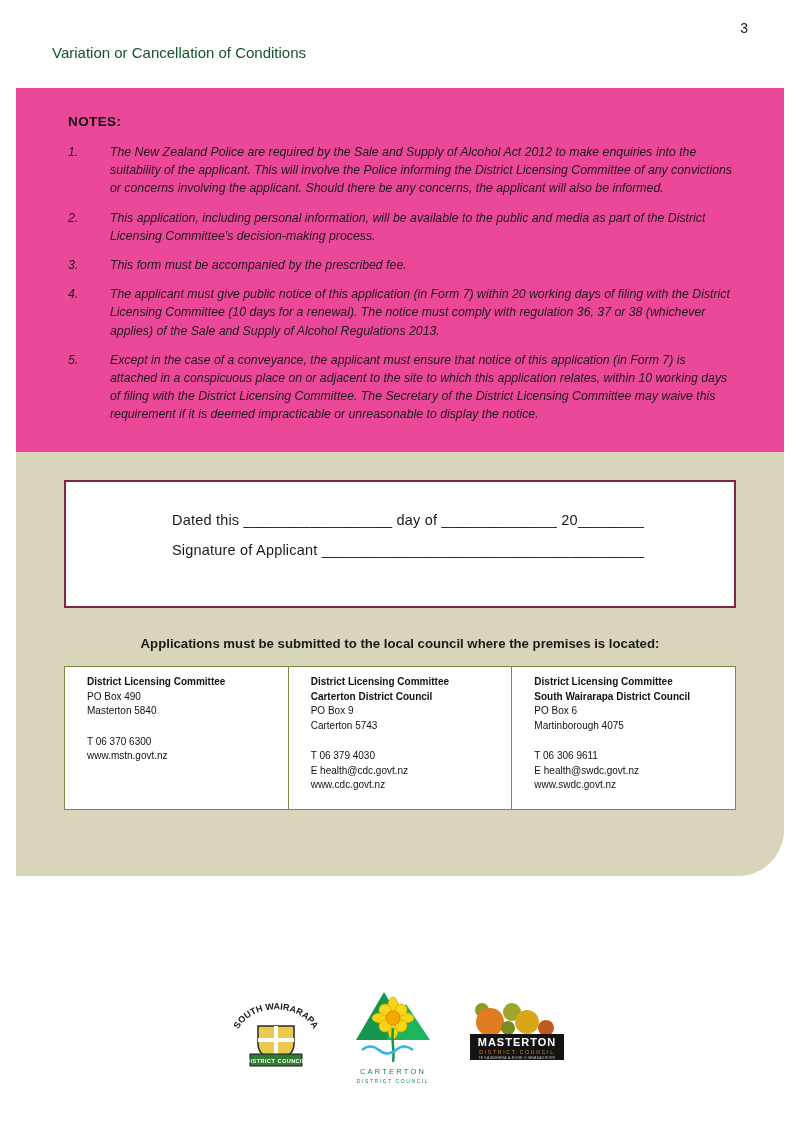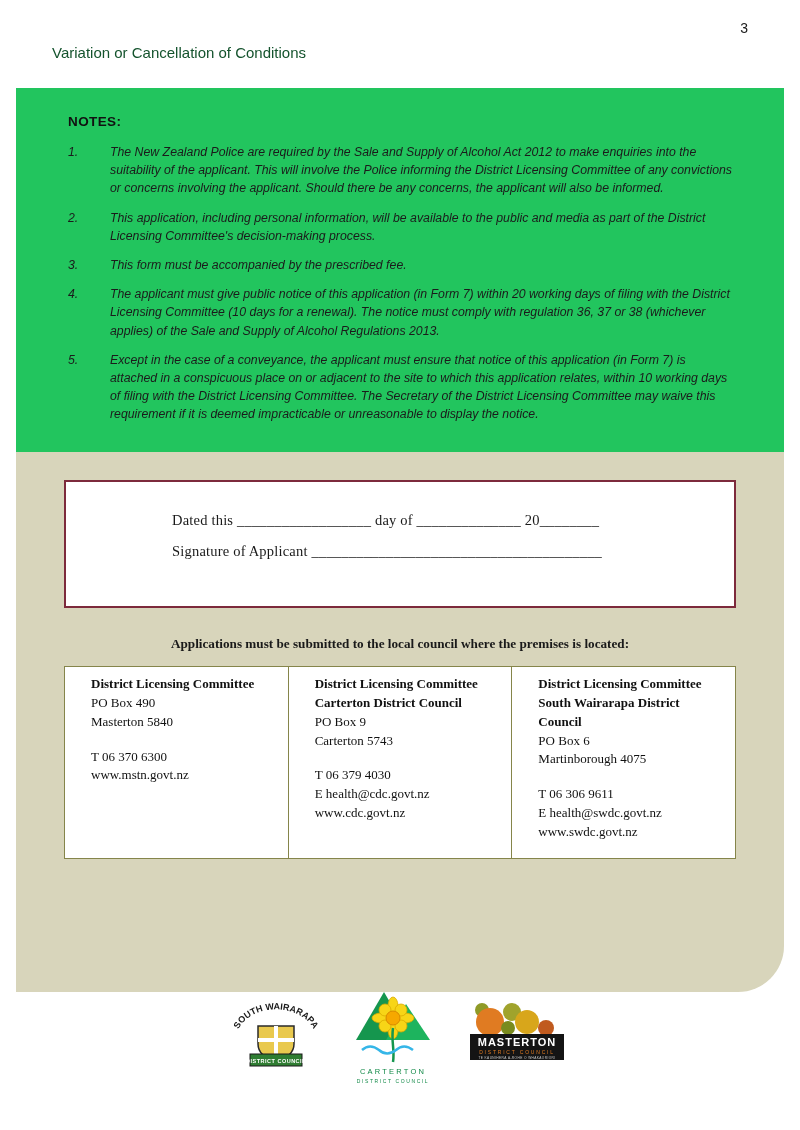--- a/index.html
+++ b/index.html
@@ -3,41 +3,41 @@
 <meta charset="utf-8">
 <style>
   html, body { margin: 0; padding: 0; }
   body { font-family: "Liberation Sans", sans-serif; background: #ffffff; }
   .page { position: relative; width: 800px; height: 1130px; background: #ffffff; overflow: hidden; color: #1f1f1f; }
 
   .page-number { position: absolute; top: 20px; right: 52px; font-size: 14px; color: #1a1a1a; }
   .doc-title { position: absolute; top: 44px; left: 52px; font-size: 15px; color: #14532d; }
 
   .notes-box { position: absolute; left: 16px; top: 88px; width: 768px; height: 364px;
-               background: #22c55e; padding: 26px 48px 0 52px; box-sizing: border-box; }
+               background: #ec4899; padding: 26px 48px 0 52px; box-sizing: border-box; }
   .notes-heading { font-weight: bold; font-size: 13.5px; letter-spacing: 0.4px; margin-bottom: 14px; color: #111; }
   .note-item { display: flex; margin-bottom: 11px; font-style: italic; font-size: 12.3px; line-height: 1.48; color: #1b1b1b; }
   .note-num { flex: 0 0 42px; }
   .note-text { flex: 1; }
 
-  .panel { position: absolute; left: 16px; top: 452px; width: 768px; height: 540px;
-           background: #d8d5bb; border-radius: 0 0 46px 0; font-family: Liberation Serif, serif; }
+  .panel { position: absolute; left: 16px; top: 452px; width: 768px; height: 424px;
+           background: #d8d5bb; border-radius: 0 0 46px 0; }
 
   .sig-box { position: absolute; left: 48px; top: 28px; width: 672px; height: 128px;
              background: #ffffff; border: 2px solid #7d2a3c; box-sizing: border-box;
              padding: 30px 0 0 106px; font-size: 14.5px; color: #1a1a1a; }
   .sig-line { margin-bottom: 14px; letter-spacing: 0.2px; }
 
   .submit-heading { position: absolute; top: 184px; left: 0; width: 100%; text-align: center;
                     font-weight: bold; font-size: 13.2px; color: #1a1a1a; }
 
   .council-table { position: absolute; left: 48px; top: 214px; width: 672px; display: flex;
                    border: 1px solid #85854a; background: #ffffff; box-sizing: border-box; }
-  .council-cell { flex: 1; border-right: 1px solid #85854a; padding: 8px 10px 16px 2px;
-                  font-size: 13px; line-height: 1.45; color: #111; margin-left: 24px; }
+  .council-cell { flex: 1; border-right: 1px solid #85854a; padding: 8px 10px 16px 22px;
+                  font-size: 10px; line-height: 1.45; color: #111; }
   .council-cell:last-child { border-right: none; }
   .cc-bold { font-weight: bold; }
   .cc-gap { height: 16px; }
 
   .logos { position: absolute; left: 0; top: 976px; width: 100%; display: flex;
            justify-content: center; align-items: center; gap: 24px; }
   svg text { font-family: "Liberation Sans", sans-serif; }
 </style>
 </head>
 <body>

